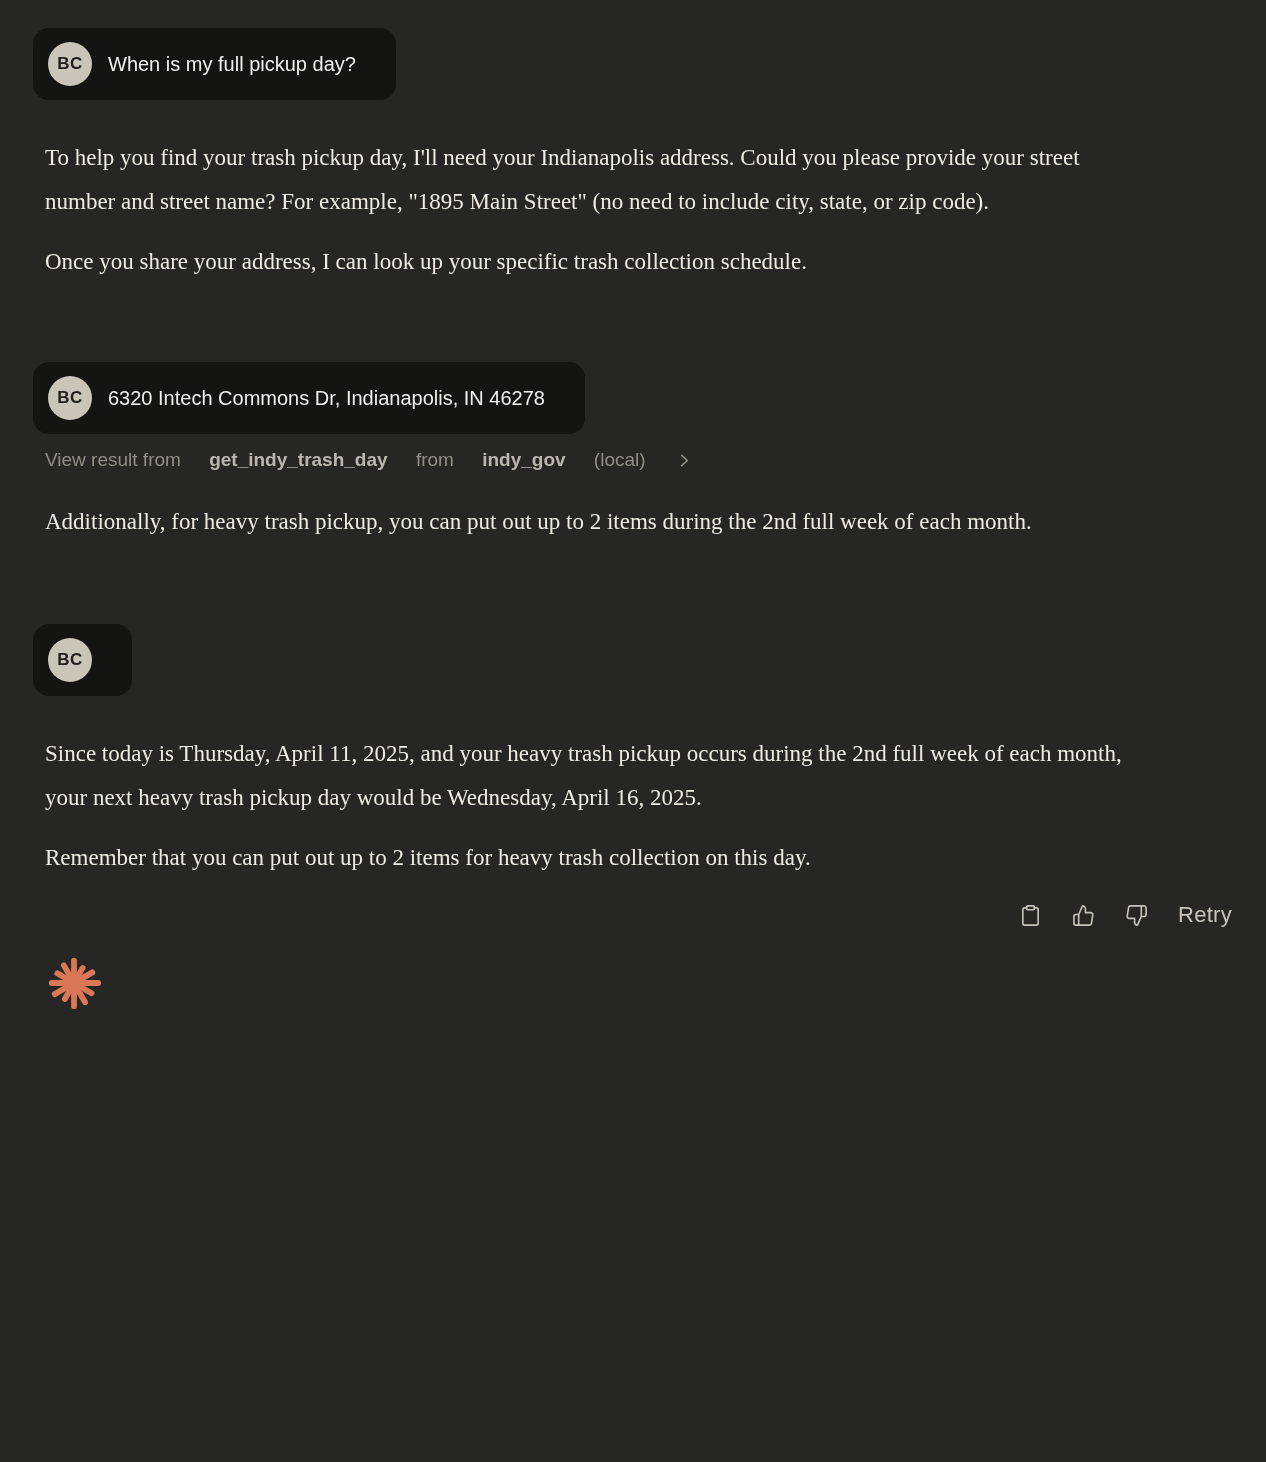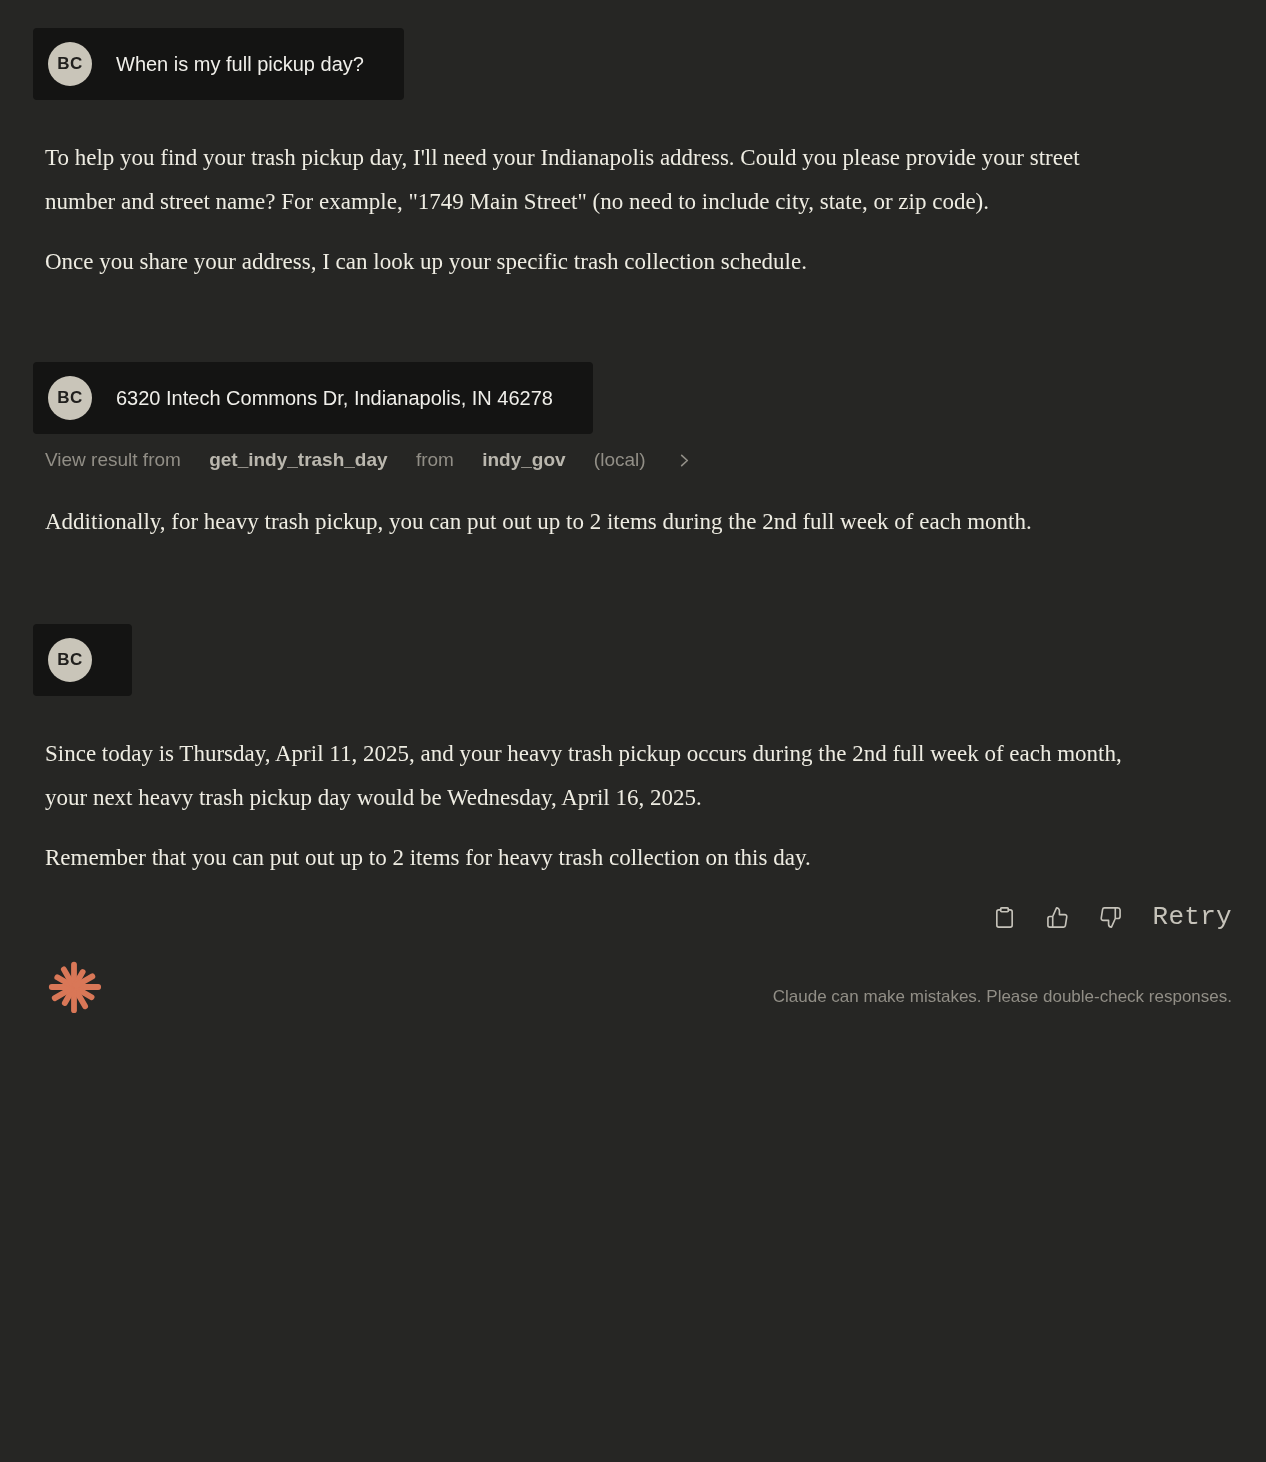--- a/index.html
+++ b/index.html
@@ -21,23 +21,23 @@
     font-family:"Liberation Sans", sans-serif;
     color:var(--sans-text);
   }
   .page{
     width:1266px;height:1462px;
     padding:28px 34px 0 33px;
     display:flex;flex-direction:column;
   }
   
   .user-bubble{
-    display:inline-flex;align-items:center;gap:24px;
+    display:inline-flex;align-items:center;gap:16px;
     background:var(--bubble);
-    border-radius:4px;
+    border-radius:16px;
     padding:14px 40px 14px 15px;
     align-self:flex-start;
   }
   .avatar{
     width:44px;height:44px;border-radius:50%;
     background:var(--avatar-bg);color:var(--avatar-text);
     display:flex;align-items:center;justify-content:center;
     font-weight:700;font-size:17px;letter-spacing:.5px;
     flex:0 0 auto;
   }
@@ -72,22 +72,22 @@
     margin-top:22px;
     display:flex;align-items:center;justify-content:flex-end;
     gap:30px;color:var(--action);
   }
   .icon-btn{
     background:none;border:none;color:var(--action);
     display:flex;align-items:center;cursor:pointer;padding:0;
   }
   .retry-btn{
     background:none;border:none;color:var(--action);
-    font-family:Liberation Mono, monospace;
-    font-size:26px;cursor:pointer;padding:0;letter-spacing:.3px;
+    font-family:Liberation Sans, sans-serif;
+    font-size:22px;cursor:pointer;padding:0;letter-spacing:.3px;
   }
   
   .footer{
     margin-top:26px;
     display:flex;align-items:center;justify-content:space-between;
   }
   .logo{margin-left:12px;}
   .logo line{stroke:var(--accent);stroke-width:6;stroke-linecap:round;}
   .disclaimer{
     font-size:17px;color:var(--muted);
@@ -98,21 +98,21 @@
 <body>
 
 <div class="page">
 
   <div class="user-bubble">
     <div class="avatar">BC</div>
     <div class="user-text">When is my full pickup day?</div>
   </div>
 
   <div class="assistant mt-36">
-    <p>To help you find your trash pickup day, I'll need your Indianapolis address. Could you please provide your street number and street name? For example, "1749 Main Street" (no need to include city, state, or zip code).</p>
+    <p>To help you find your trash pickup day, I'll need your Indianapolis address. Could you please provide your street number and street name? For example, "1895 Main Street" (no need to include city, state, or zip code).</p>
     <p>Once you share your address, I can look up your specific trash collection schedule.</p>
   </div>
 
   <div class="user-bubble mt-78">
     <div class="avatar">BC</div>
     <div class="user-text">6320 Intech Commons Dr, Indianapolis, IN 46278</div>
   </div>
 
 
   <div class="tool-row">
@@ -167,16 +167,15 @@
       <line x1="0" y1="3" x2="0" y2="24"></line>
       <line x1="-1.5" y1="2.6" x2="-9.5" y2="16.5"></line>
       <line x1="-2.6" y1="1.5" x2="-19.9" y2="11.5"></line>
       <line x1="-3" y1="0" x2="-23" y2="0"></line>
       <line x1="-2.6" y1="-1.5" x2="-17.3" y2="-10"></line>
       <line x1="-1.5" y1="-2.6" x2="-10.5" y2="-18.2"></line>
       <line x1="0" y1="-3" x2="0" y2="-23"></line>
       <line x1="1.5" y1="-2.6" x2="9" y2="-15.6"></line>
       <line x1="2.6" y1="-1.5" x2="19" y2="-11"></line>
     </svg>
-    <div class="disclaimer">Claude can make mistakes. Please double-check responses.</div>
   </div>
 
 </div>
 
 </body></html>

